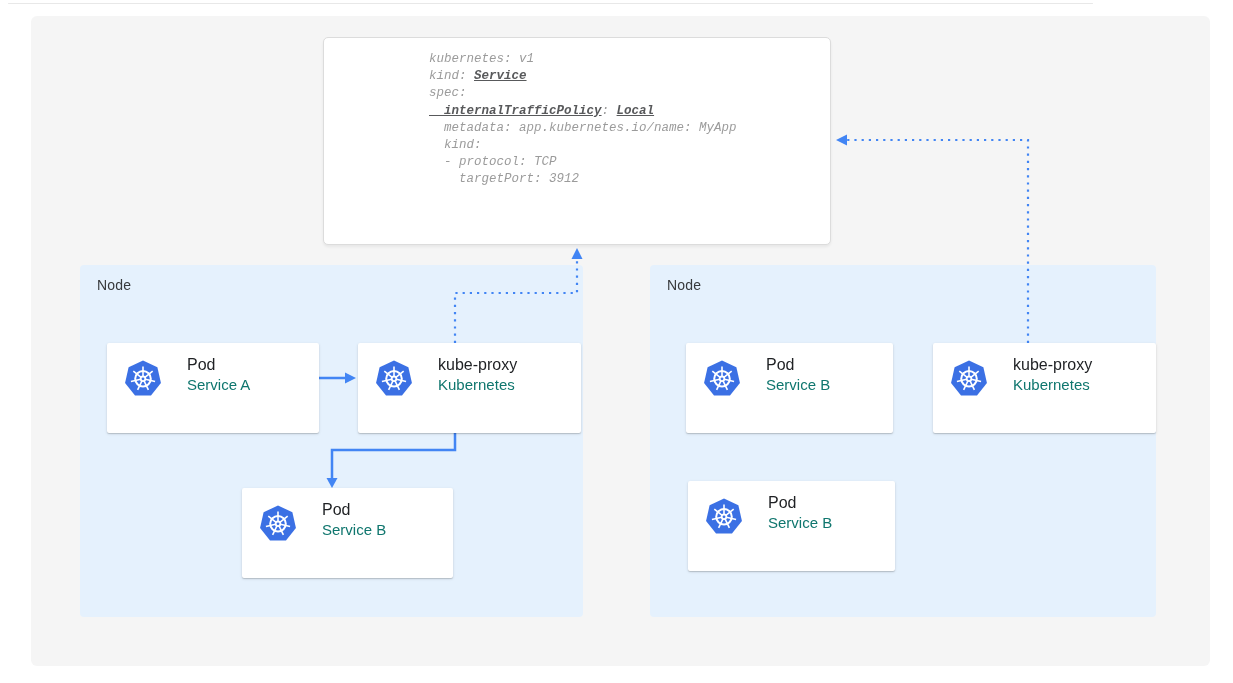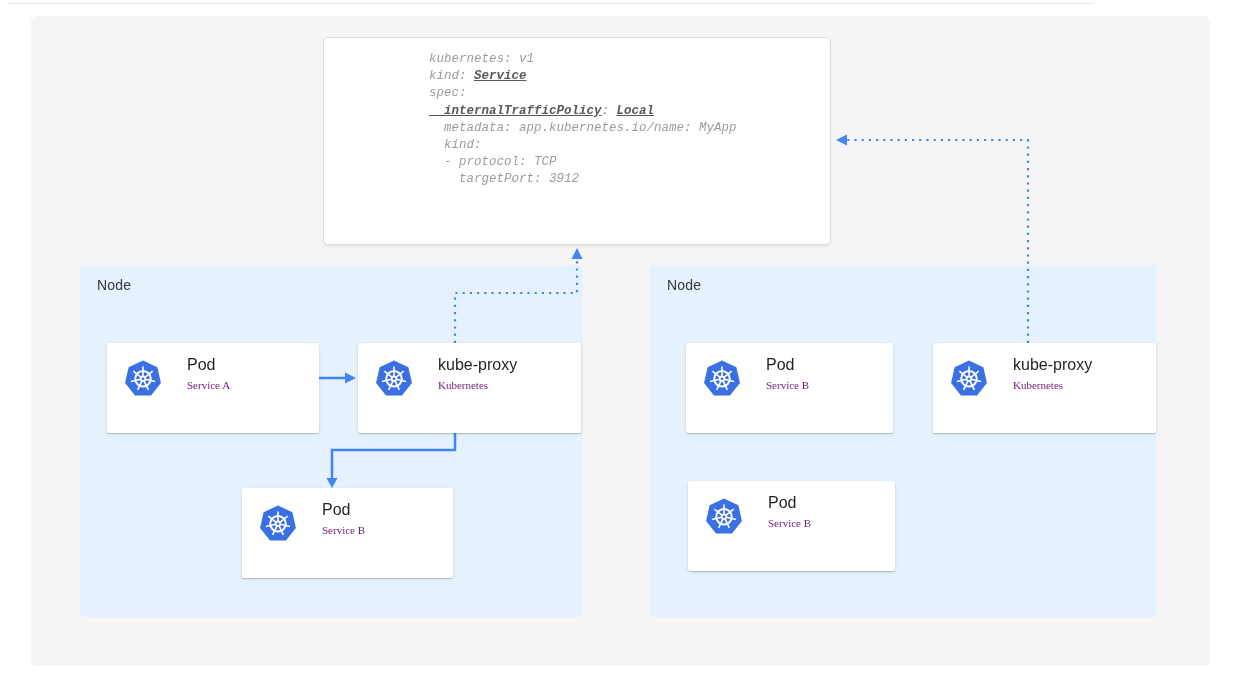--- a/index.html
+++ b/index.html
@@ -37,21 +37,21 @@
   .yl{white-space:pre;}
   .yl .b{font-weight:bold;color:#58595b;text-decoration:underline;}
   .card{
     position:absolute;height:90px;background:#ffffff;border-radius:2px;
     box-shadow:0 1px 1px rgba(0,0,0,0.14),0 1px 3px rgba(0,0,0,0.12);
     padding-left:31px;
   }
   .k8s-icon{position:absolute;left:16px;top:15px;width:40px;height:40px;}
   .card-text{position:absolute;left:80px;top:11px;}
   .card-title{font-size:16px;line-height:21px;color:#1f2124;}
-  .card-sub{font-size:11px;line-height:20px;color:#701a75;font-family:Liberation Serif, serif;}
+  .card-sub{font-size:15px;line-height:20px;color:#0f766e;}
   .arrows{position:absolute;left:0;top:0;pointer-events:none;}
   svg.defs{position:absolute;width:0;height:0;}
 </style>
 </head>
 <body>
 
 <svg class="defs" aria-hidden="true">
   <defs>
     <symbol id="k8s-logo" viewBox="0 0 100 100">
       <polygon points="50,6 85.96,23.32 94.85,62.24 69.96,93.45 30.04,93.45 5.15,62.24 14.04,23.32" fill="#3b70e4"></polygon>

